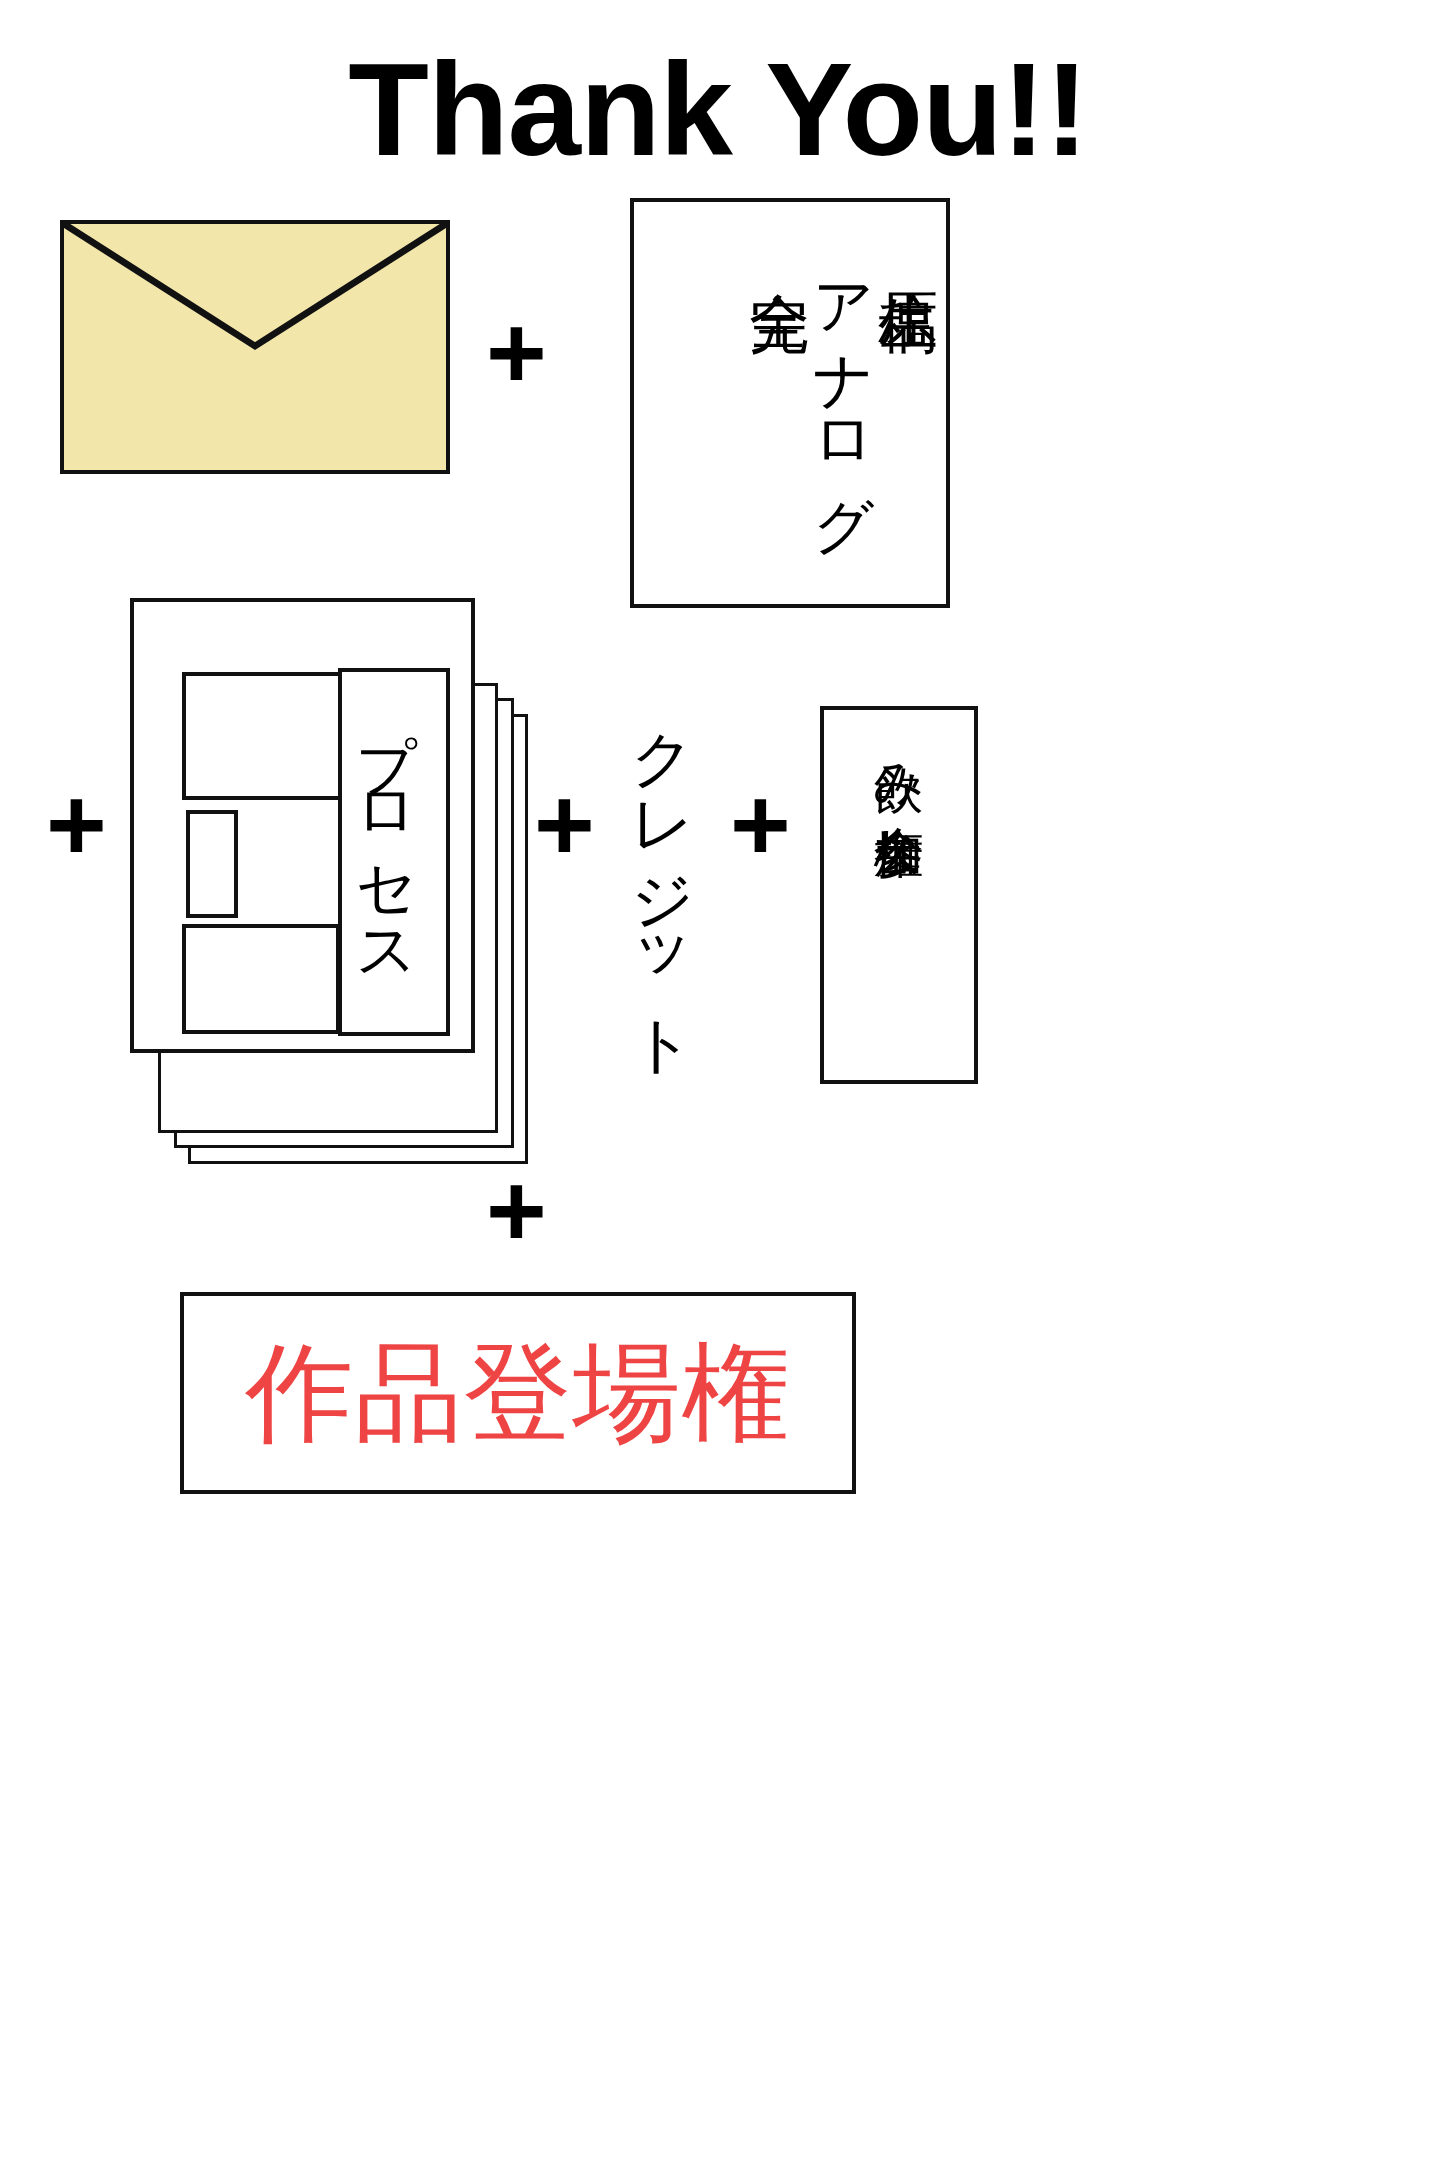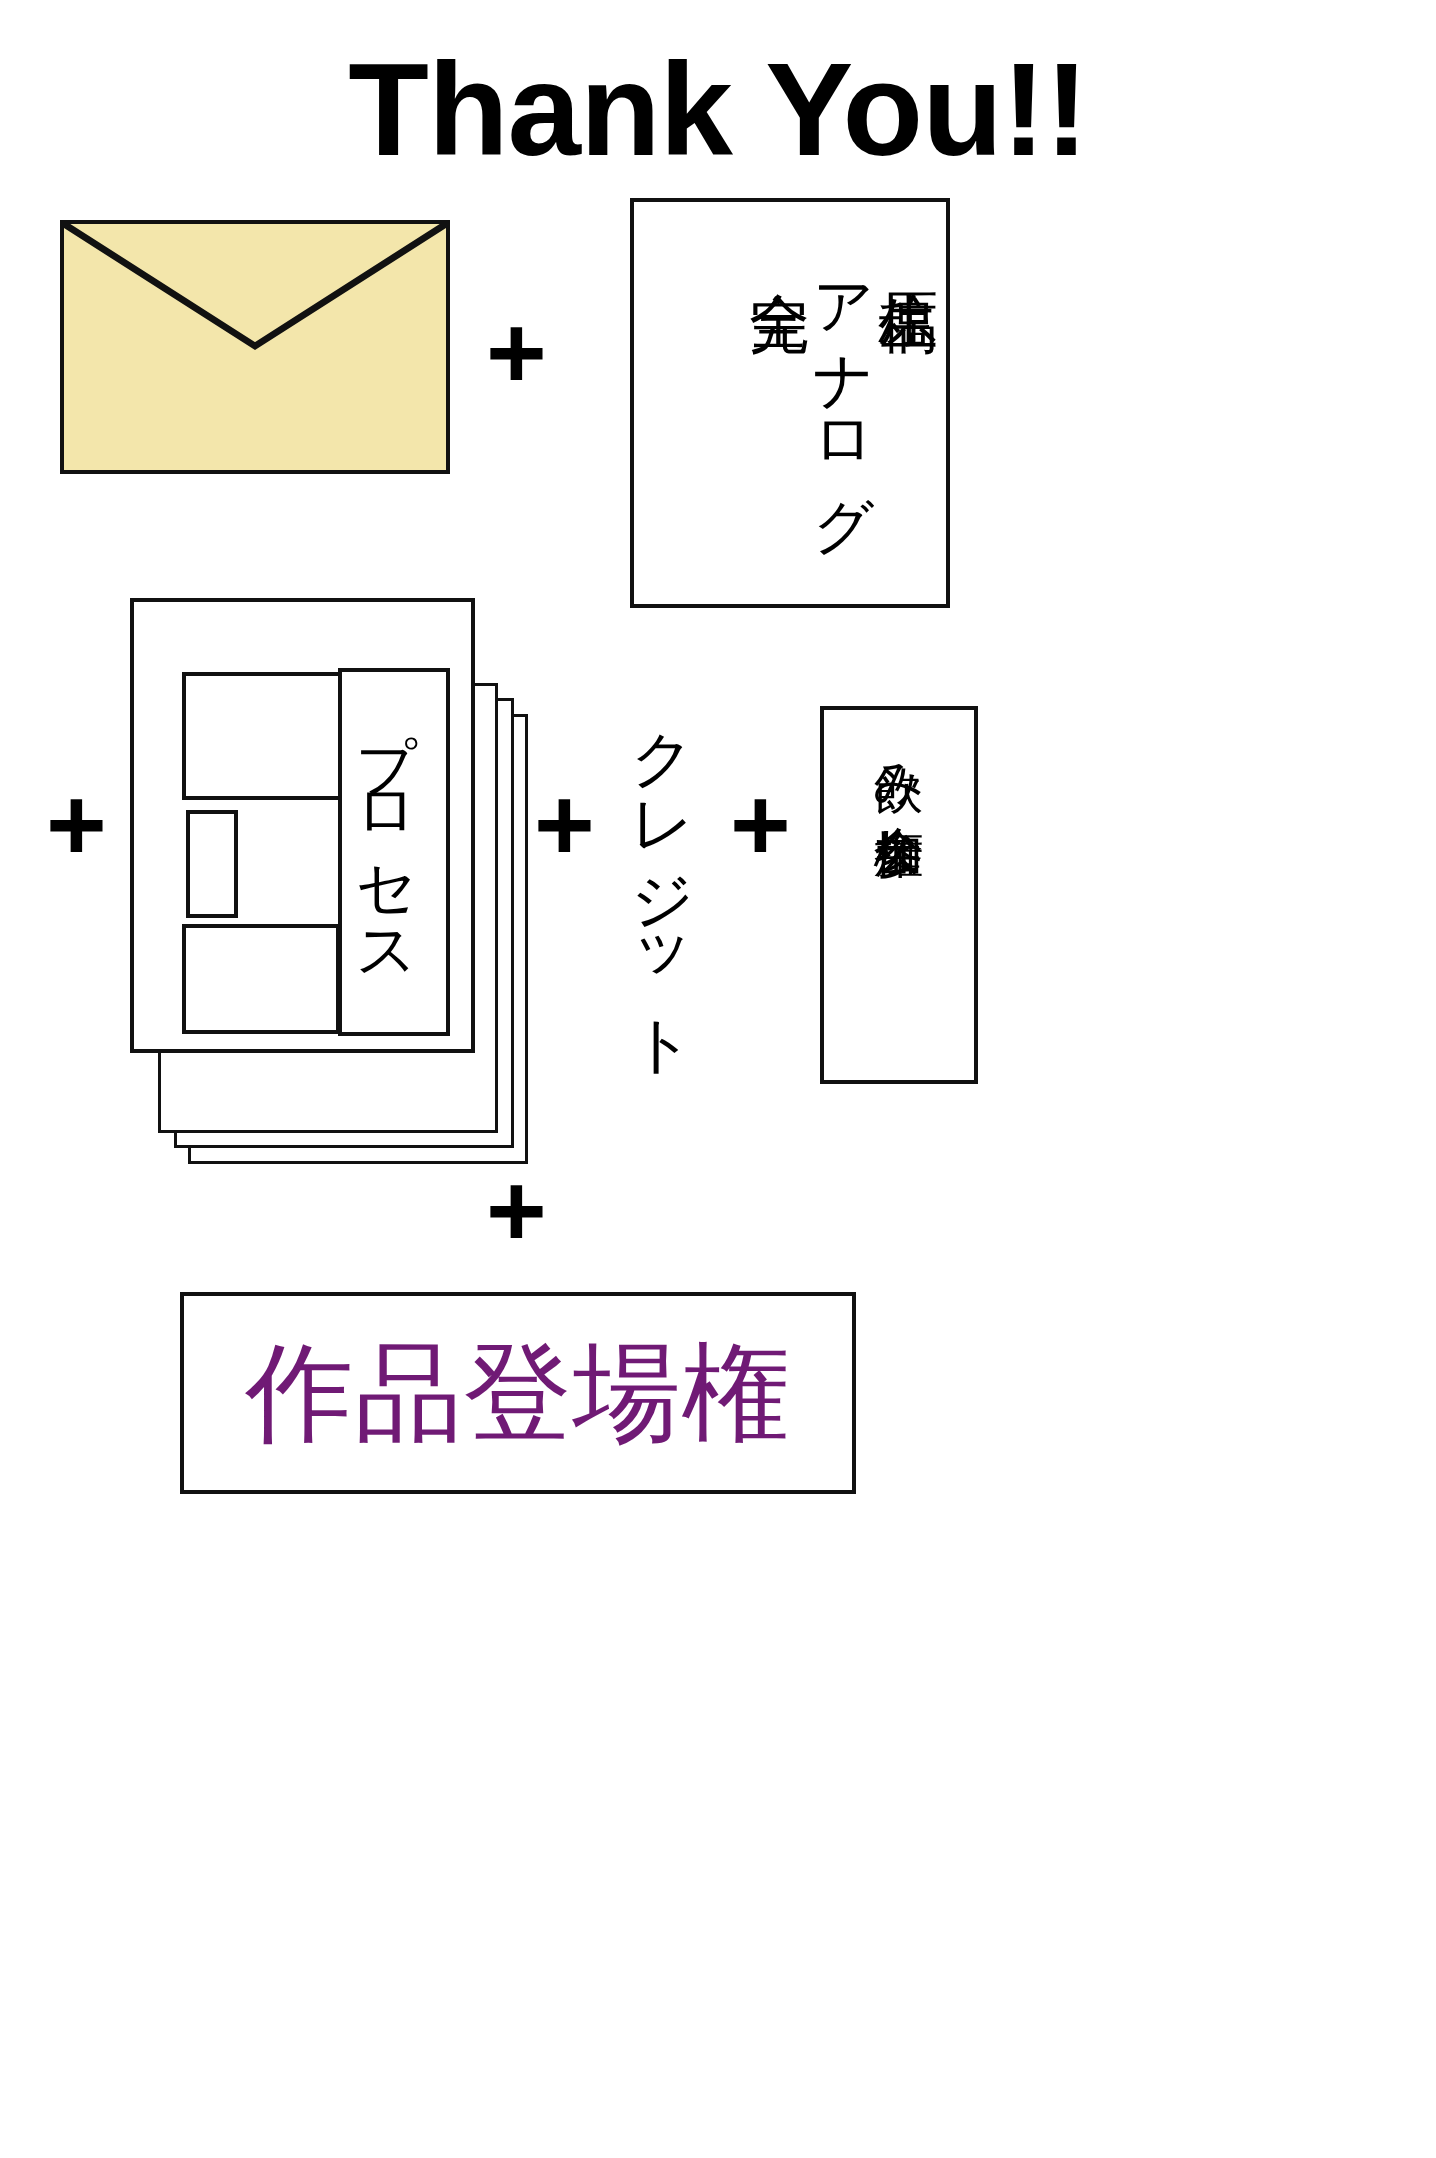--- a/index.html
+++ b/index.html
@@ -184,21 +184,21 @@
     width: 100%;
     height: 100%;
     display: flex;
     align-items: center;
     justify-content: center;
     font-family: "DejaVu Sans", "Liberation Sans", sans-serif;
     font-size: 108px;
     line-height: 1;
     letter-spacing: 0.01em;
     white-space: nowrap;
-    color: #701a75;
+    color: #ef4444;
   }
 </style>
 </head>
 <body>
 
 <div id="page">
 
   <div id="title">Thank You!!</div>
 
   <div id="envelope">

